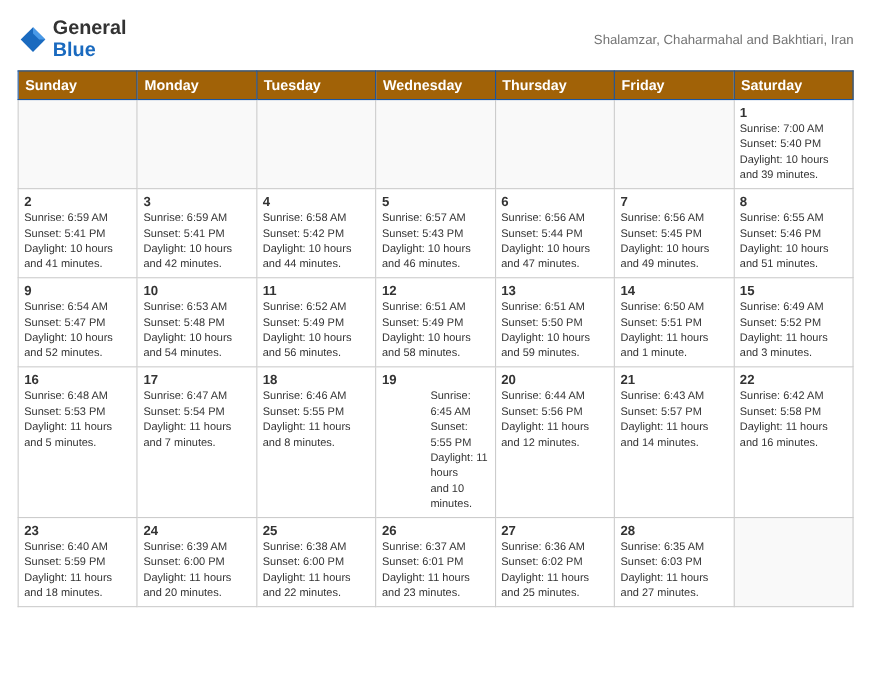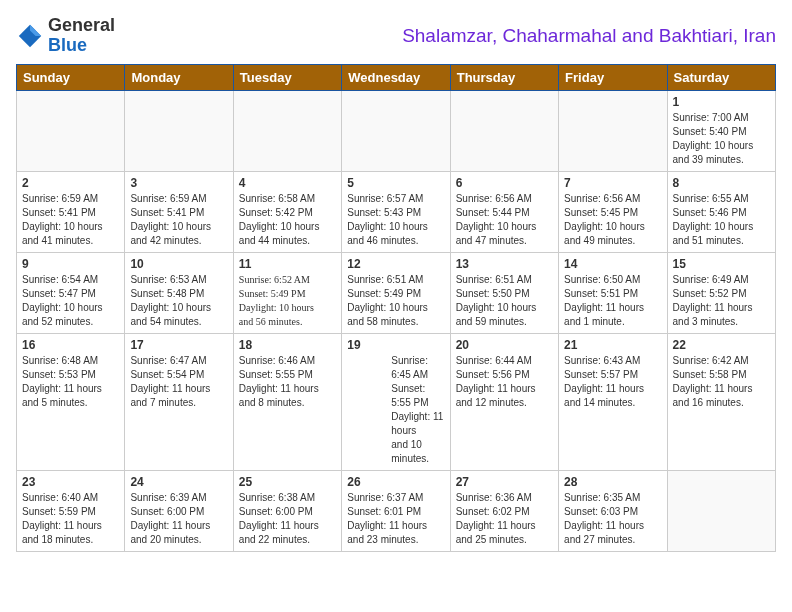--- a/index.html
+++ b/index.html
@@ -34,23 +34,23 @@
     }
     .title-block {
       text-align: right;
     }
     .title-block h1 {
       font-size: 32px;
       font-weight: bold;
       color: #333;
     }
     .title-block h2 {
-      font-size: 19px;
+      font-size: 12px;
       font-weight: normal;
-      color: #6d28d9;
+      color: #737373;
     }
     .calendar {
       width: 100%;
       border-collapse: collapse;
       border: 1px solid #ccc;
     }
     .calendar th {
       background: #a16207;
       color: #fff;
       text-align: left;
@@ -191,21 +191,21 @@
         </td>
         <td>
           <span class="day-number">10</span>
           <div class="day-info" style="white-space: pre-line;">Sunrise: 6:53 AM
 Sunset: 5:48 PM
 Daylight: 10 hours
 and 54 minutes.</div>
         </td>
         <td>
           <span class="day-number">11</span>
-          <div class="day-info" style="white-space: pre-line; font-family: Liberation Serif, serif;">Sunrise: 6:52 AM
+          <div class="day-info" style="white-space: pre-line;">Sunrise: 6:52 AM
 Sunset: 5:49 PM
 Daylight: 10 hours
 and 56 minutes.</div>
         </td>
         <td>
           <span class="day-number">12</span>
           <div class="day-info" style="white-space: pre-line;">Sunrise: 6:51 AM
 Sunset: 5:49 PM
 Daylight: 10 hours
 and 58 minutes.</div>

